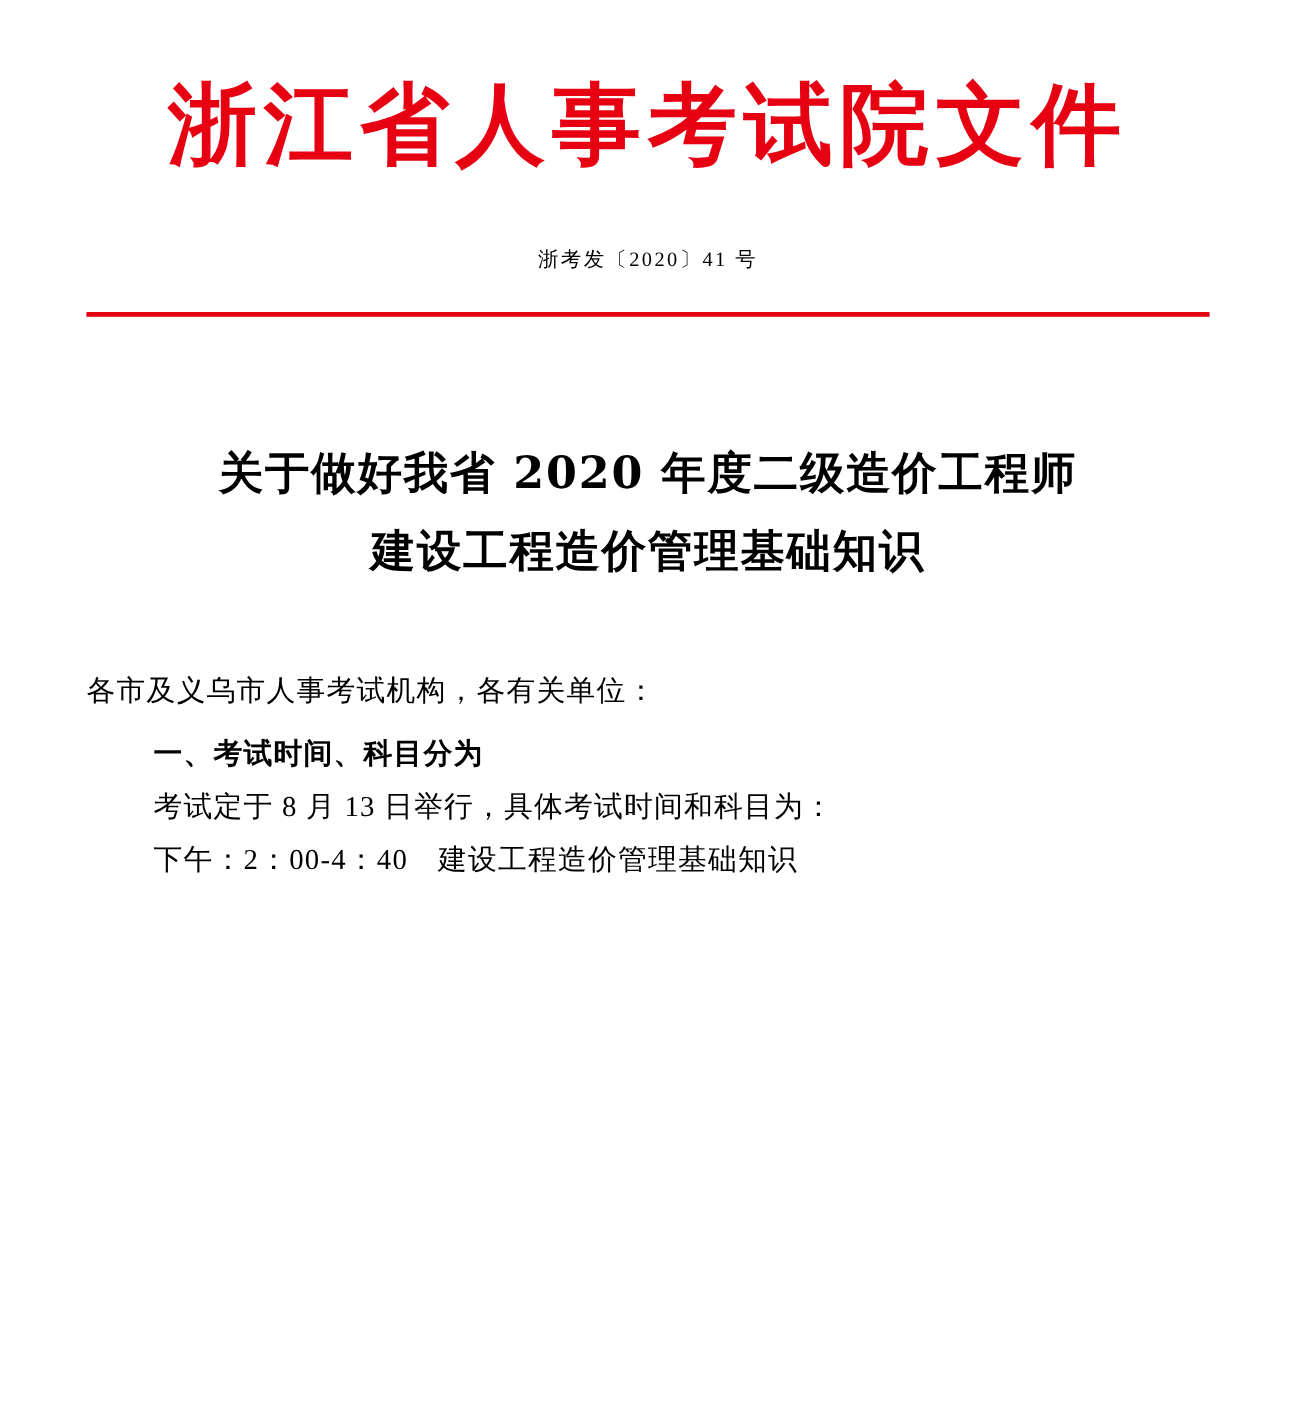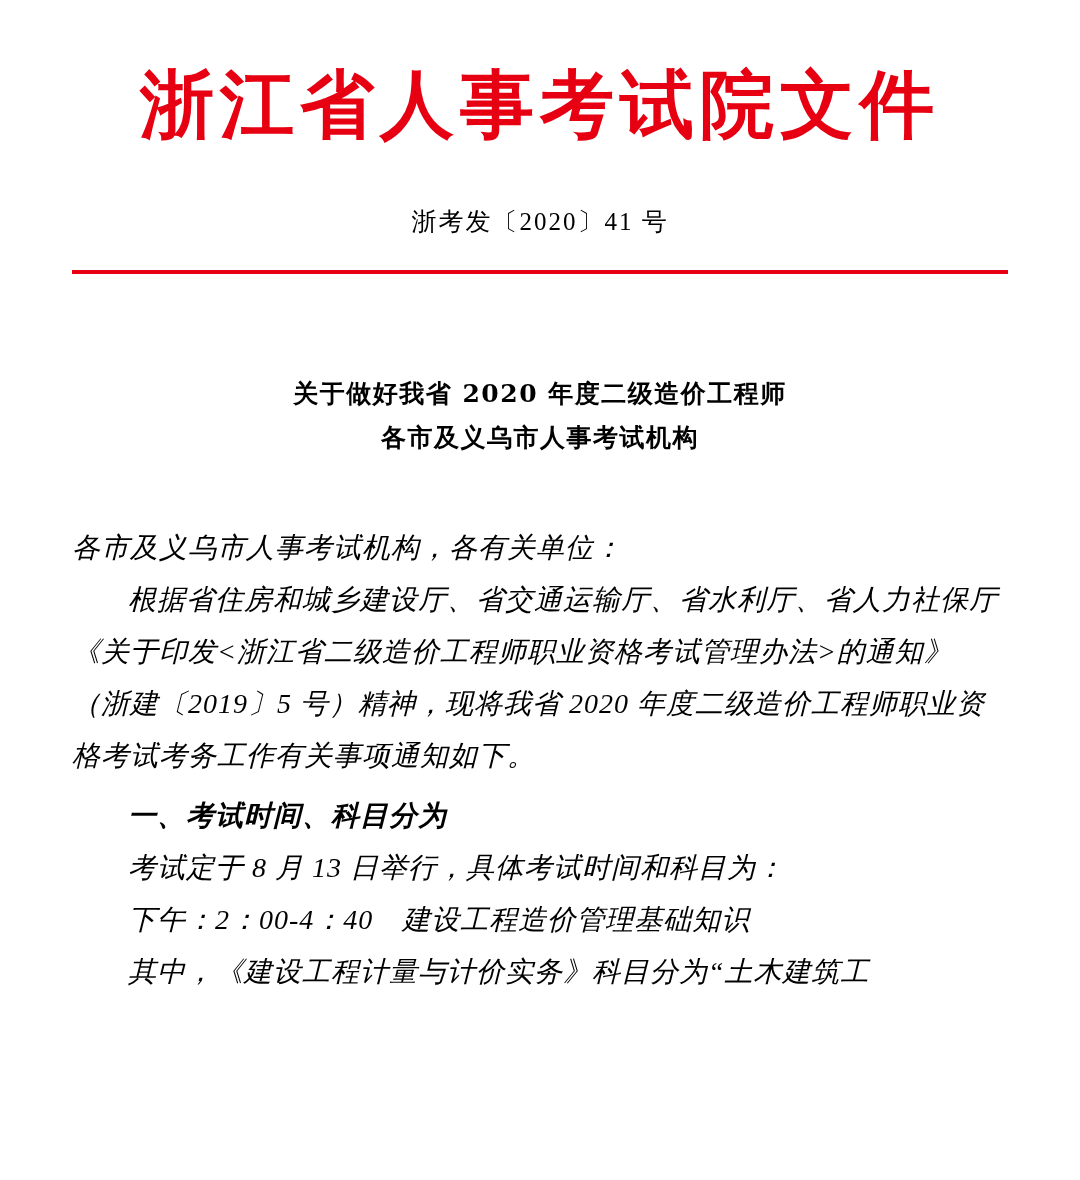--- a/index.html
+++ b/index.html
@@ -35,53 +35,52 @@
     font-weight: bold;
     font-size: 74px;
     letter-spacing: 6px;
     line-height: 1.15;
     white-space: nowrap;
   }
 
   .doc-number {
     text-align: center;
     margin-top: 58px;
-    font-size: 25px;
+    font-size: 17px;
     letter-spacing: 2px;
     font-family: "Liberation Serif", serif;
   }
 
   .red-rule {
     margin-top: 32px;
     height: 4px;
     background: #e60012;
     width: 100%;
   }
 
   
   .doc-title {
     text-align: center;
     margin-top: 98px;
-    font-size: 25px;
+    font-size: 37px;
     font-weight: bold;
     line-height: 1.75;
     letter-spacing: 1.5px;
     font-family: "DejaVu Serif", "Liberation Serif", serif;
   }
   .doc-title .line {
     display: block;
   }
 
   
   .body-text {
     margin-top: 62px;
-    font-size: 28px;
+    font-size: 24px;
     line-height: 1.86;
     letter-spacing: 1px;
-    font-style: italic;
   }
   .p {
     margin: 0;
   }
   .indent {
     text-indent: 56px;
   }
   .section-head {
     font-weight: bold;
     text-indent: 56px;
@@ -100,25 +99,23 @@
   <div class="masthead">
     <div class="masthead-title">浙江省人事考试院文件</div>
   </div>
 
   <div class="doc-number">浙考发〔2020〕41 号</div>
 
   <div class="red-rule"></div>
 
   <div class="doc-title">
     <span class="line">关于做好我省 2020 年度二级造价工程师</span>
-    <span class="line">各市及义乌市人事考试机构</span>
+    <span class="line">建设工程造价管理基础知识</span>
   </div>
 
   <div class="body-text">
     <p class="p">各市及义乌市人事考试机构，各有关单位：</p>
-    <p class="p indent">根据省住房和城乡建设厅、省交通运输厅、省水利厅、省人力社保厅《关于印发&lt;浙江省二级造价工程师职业资格考试管理办法&gt;的通知》（浙建〔2019〕5 号）精神，现将我省 2020 年度二级造价工程师职业资格考试考务工作有关事项通知如下。</p>
     <p class="p section-head">一、考试时间、科目分为</p>
     <p class="p indent-sm">考试定于 8 月 13 日举行，具体考试时间和科目为：</p>
     <p class="p indent-sm">下午：2：00-4：40　建设工程造价管理基础知识</p>
-    <p class="p indent-sm">其中，《建设工程计量与计价实务》科目分为“土木建筑工</p>
   </div>
 
 </div>
 
 </body></html>

